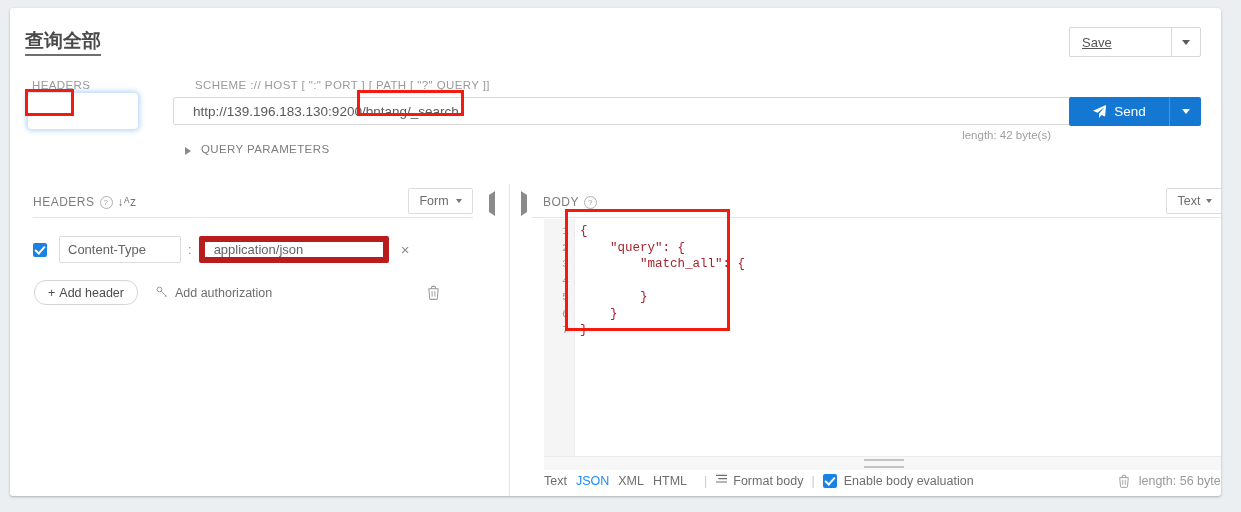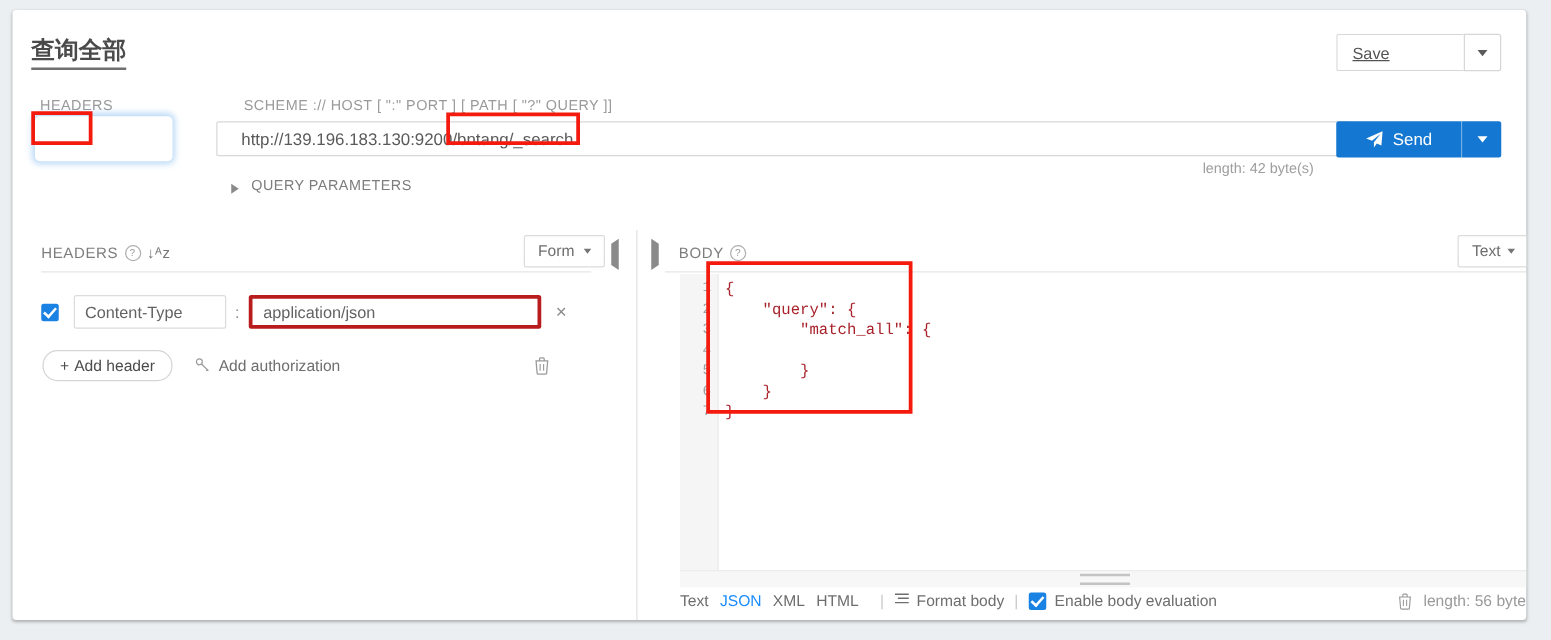--- a/index.html
+++ b/index.html
@@ -295,21 +295,20 @@
     border: 1px solid #dcdcdc;
     border-radius: 2px;
     background: #fff;
     display: flex;
     align-items: center;
     justify-content: center;
     gap: 7px;
     font-size: 12.5px;
     color: #6e6e6e;
     cursor: pointer;
-    margin-left: 11px;
   }
   .hdr-rule {
     position: absolute;
     left: 23px;
     top: 209px;
     width: 440px;
     height: 1px;
     background: #e6e6e6;
   }
 
@@ -350,24 +349,24 @@
     padding-left: 8px;
     font-family: "Liberation Sans", sans-serif;
     outline: none;
   }
   .hdr-colon {
     margin: 0 7px;
     font-size: 13px;
     color: #8d8d8d;
   }
   .hdr-value {
-    width: 234px;
+    width: 190px;
     height: 27px;
     box-sizing: border-box;
-    border: 3px solid #b91c1c;
+    border: 6px solid #b91c1c;
     border-radius: 2px;
     background: #fff;
     font-size: 13px;
     color: #636363;
     padding-left: 9px;
     font-family: "Liberation Sans", sans-serif;
     outline: none;
   }
   .hdr-remove {
     margin-left: 12px;

